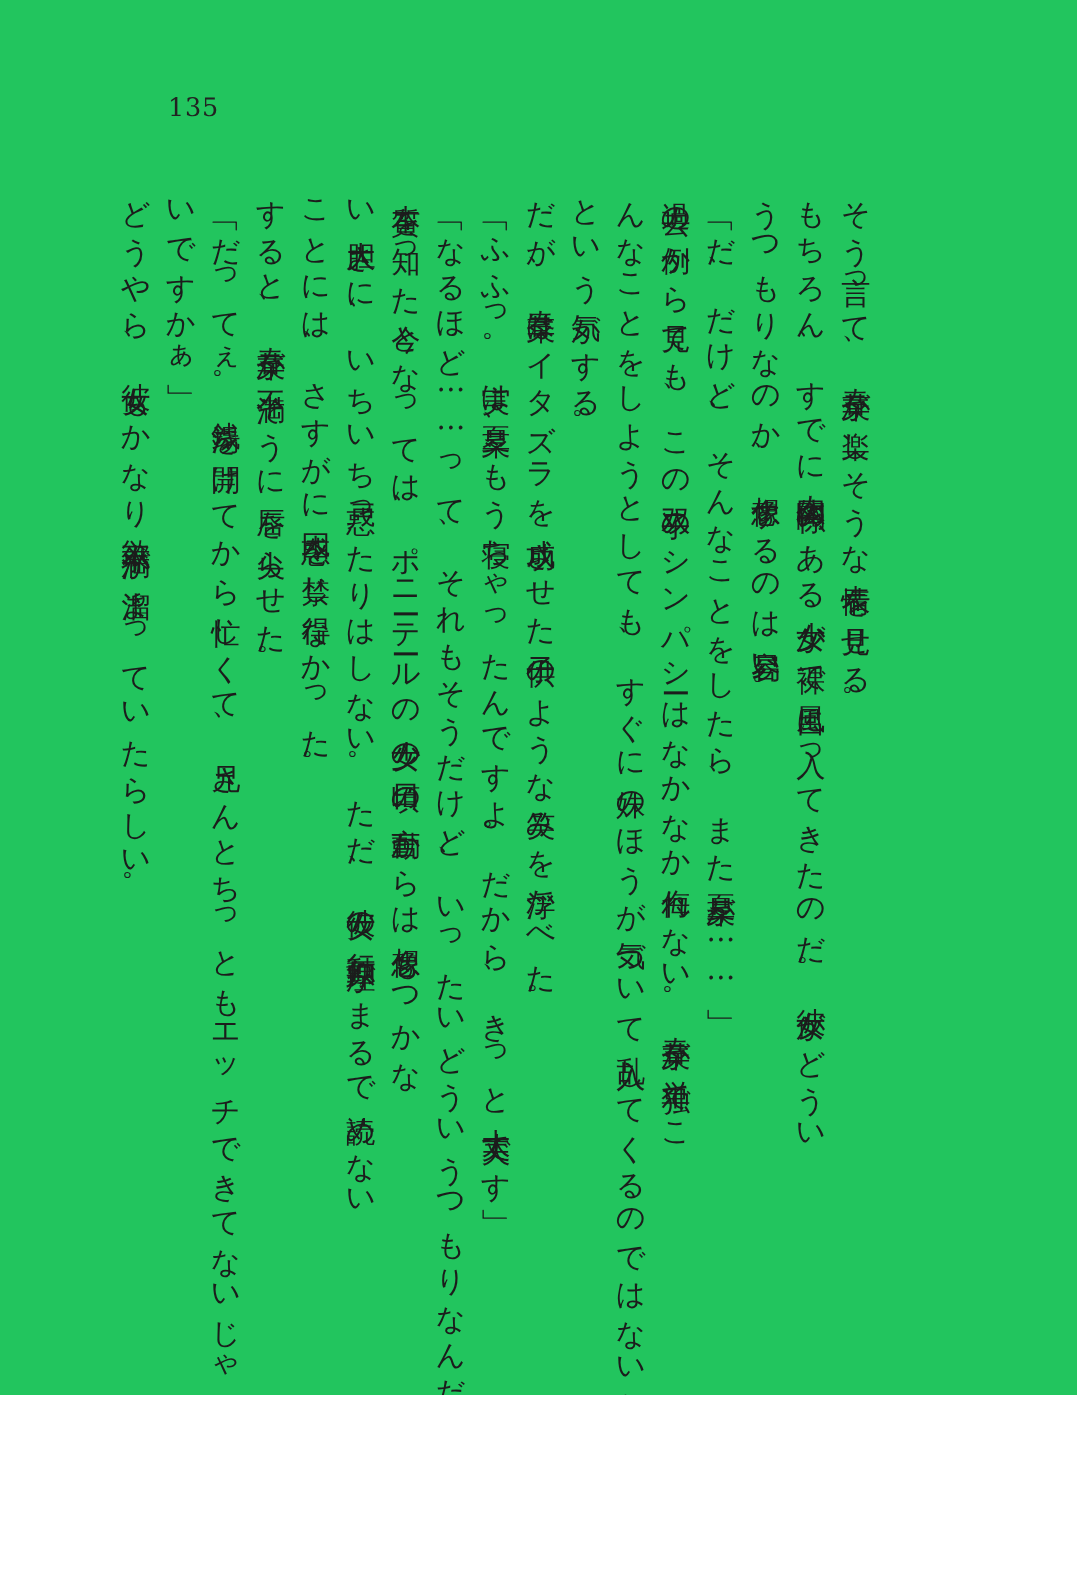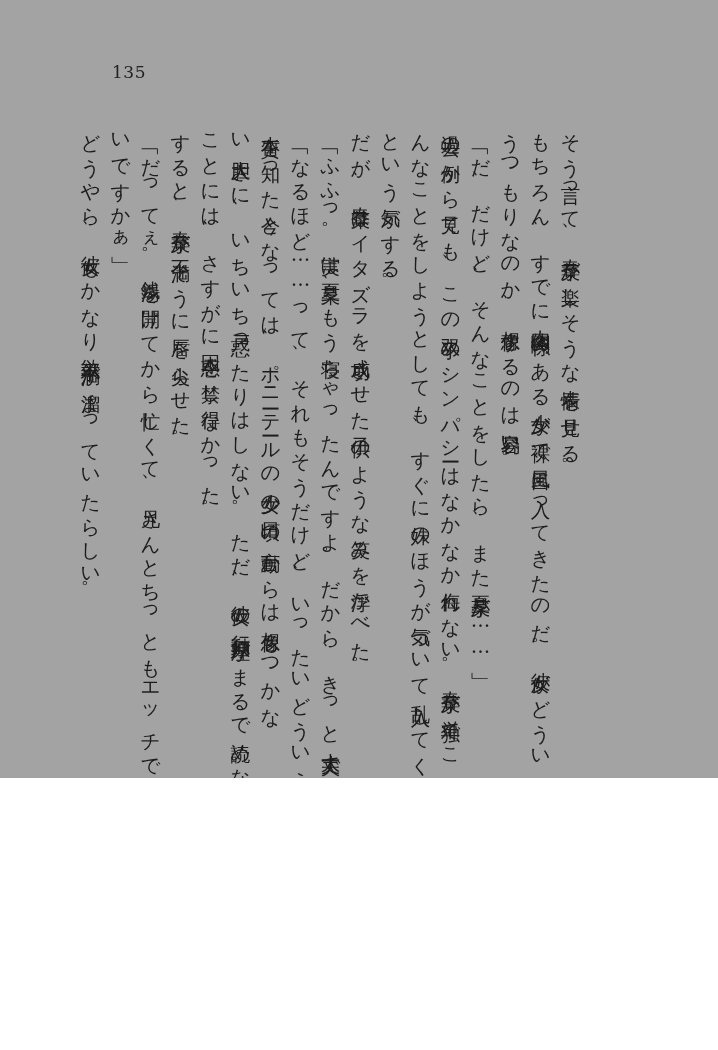--- a/index.html
+++ b/index.html
@@ -3,22 +3,22 @@
 <meta charset="utf-8">
 <style>
   html, body {
     margin: 0;
     padding: 0;
     background: #ffffff;
   }
   .page {
     position: relative;
     width: 718px;
-    height: 778px;
-    background: #a3a3a3;
+    height: 930px;
+    background: #22c55e;
     overflow: hidden;
     font-family: "DejaVu Serif", serif;
     color: #1a1a1a;
   }
   .page-number {
     position: absolute;
     left: 112px;
     top: 62px;
     font-size: 17px;
     font-family: "DejaVu Serif", serif;

